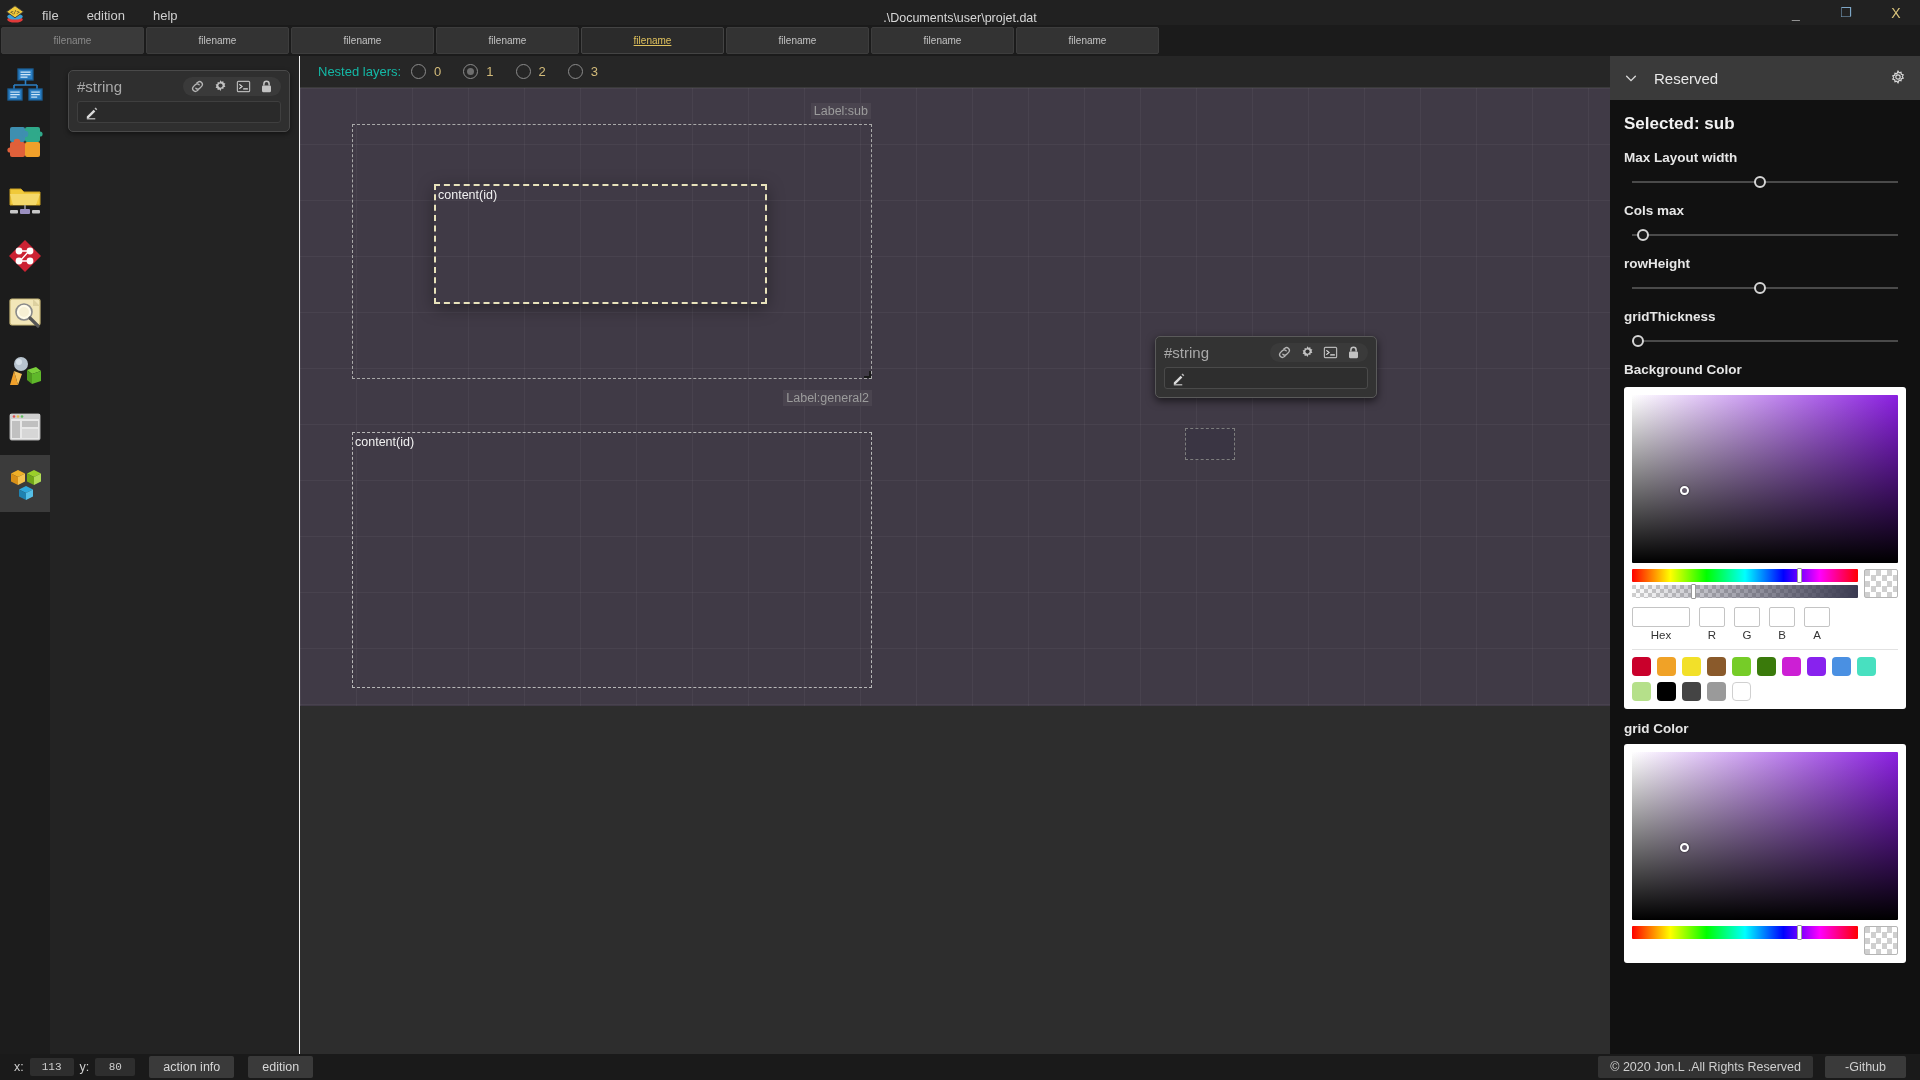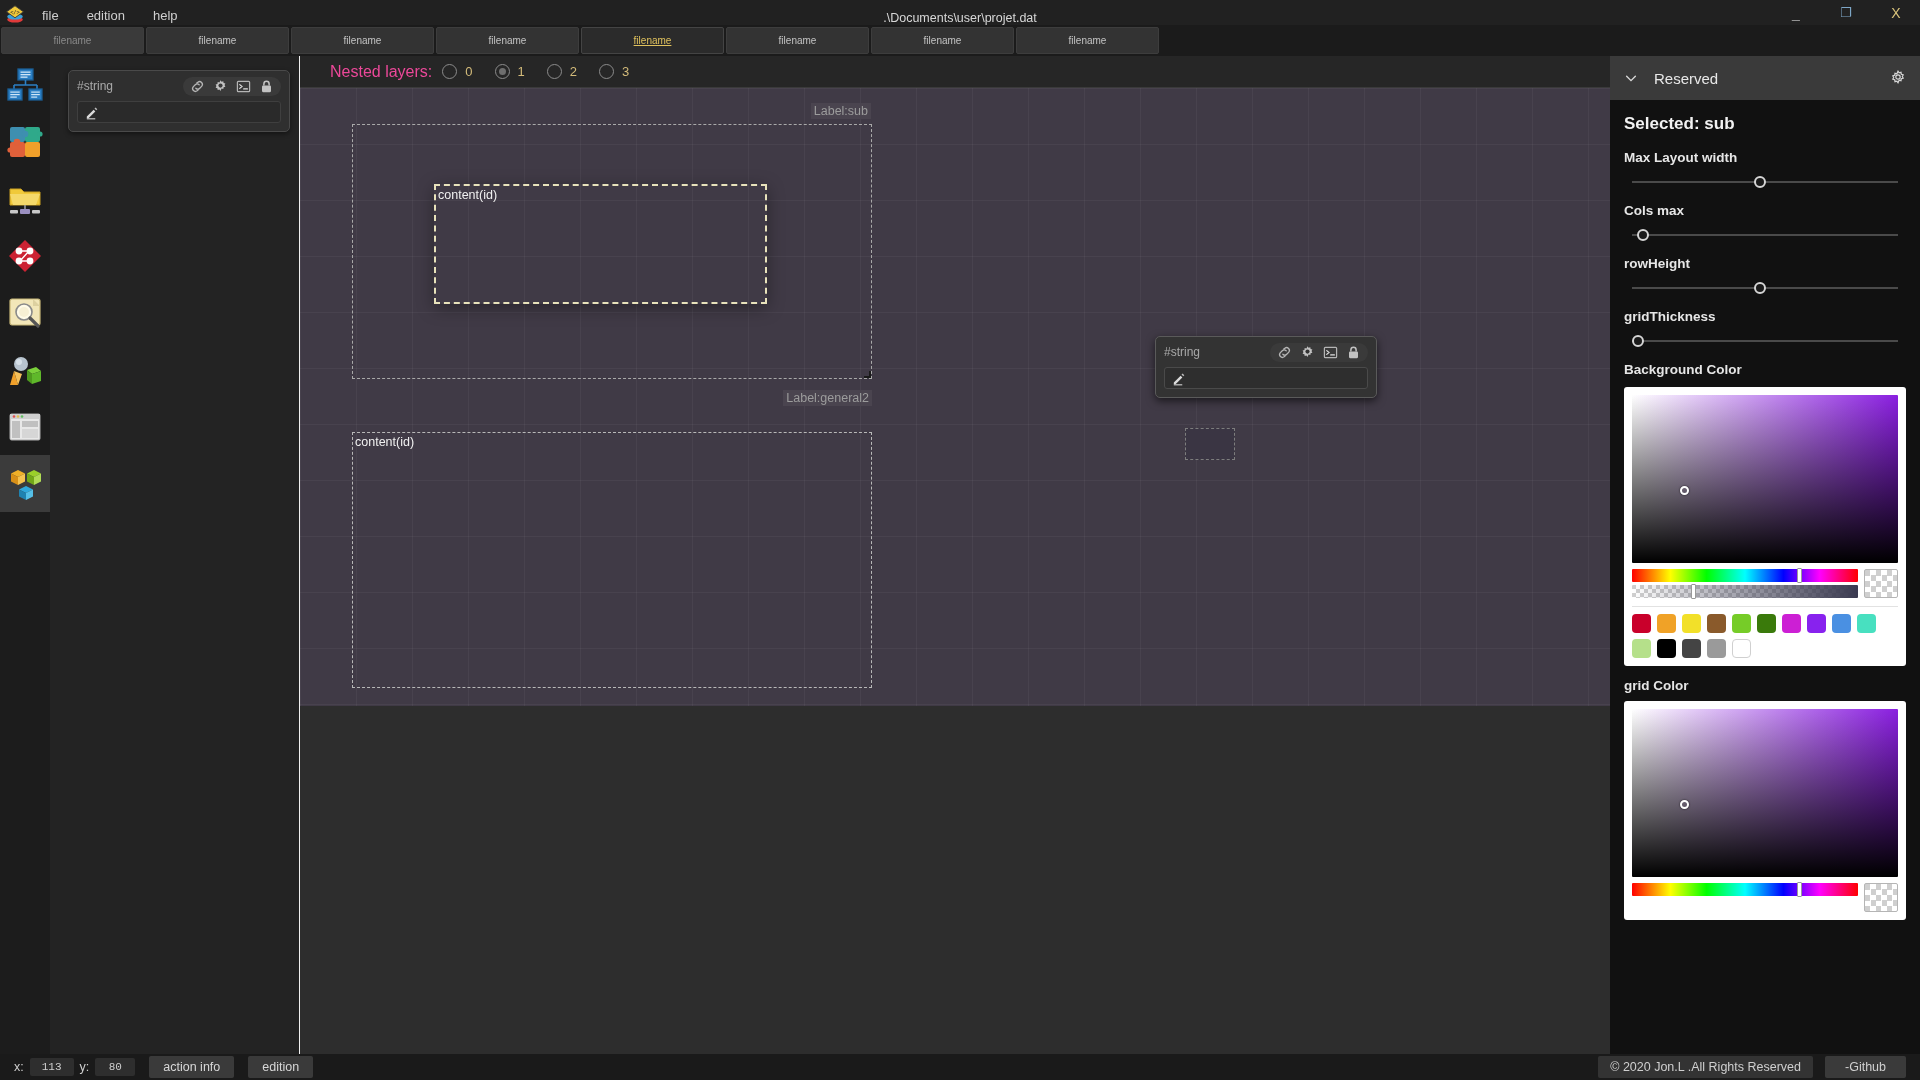--- a/index.html
+++ b/index.html
@@ -75,21 +75,21 @@
   .node-card {
     position: absolute; left: 18px; top: 14px; width: 222px; height: 62px;
     background: #2f2f2f; border: 1px solid #4a4a4a; border-radius: 5px;
     box-shadow: 0 2px 5px rgba(0,0,0,.45);
   }
   .node-card.floating {
     position: absolute; box-shadow: 0 3px 9px rgba(0,0,0,.6);
     background: #333333; border: 1px solid #5a5a5a;
   }
   .node-head { display: flex; align-items: center; height: 30px; padding: 0 8px; }
-  .node-title { font-size: 12px; color: #a9a9a9; flex: 1; }
+  .node-title { font-size: 15px; color: #a9a9a9; flex: 1; }
   .node-tools {
     display: flex; align-items: center; gap: 8px;
     background: #3a3a3a; border-radius: 12px; padding: 2px 7px;
   }
   .tool-ico { width: 15px; height: 15px; display: block; cursor: default; }
   .node-body {
     margin: 0 8px; height: 22px; border: 1px solid #3f3f3f; border-radius: 3px;
     background: #2a2a2a; display: flex; align-items: center; padding-left: 6px;
   }
   .node-card.floating .node-body { background: #2e2e2e; border-color: #4a4a4a; }
@@ -97,21 +97,21 @@
   
   .canvas-wrap {
     position: absolute; top: 56px; left: 300px; width: 1310px; height: 1000px;
     background: #2d2d2d;
   }
   .canvas-toolbar {
     position: absolute; top: 0; left: 0; width: 1310px; height: 32px;
     background: #262626; border-bottom: 1px solid #3a3a3a;
     display: flex; align-items: center; padding-left: 18px; gap: 0;
   }
-  .nested-label { font-size: 16px; color: #ec4899; margin-right: 10px; margin-left: 12px; }
+  .nested-label { font-size: 13px; color: #14b8a6; margin-right: 10px; }
   .radio-grp { display: flex; align-items: center; gap: 22px; }
   .radio-opt { display: flex; align-items: center; gap: 8px; cursor: default; }
   .radio {
     width: 15px; height: 15px; border-radius: 50%; border: 1px solid #8b8b8b;
     background: transparent; position: relative;
   }
   .radio.on::after {
     content: ""; position: absolute; left: 3px; top: 3px;
     width: 7px; height: 7px; border-radius: 50%; background: #6e6e6e;
   }
@@ -570,20 +570,42 @@
             <div class="hue-bar">
               <div class="bar-thumb" style="left:73%;"></div>
             </div>
             <div class="alpha-bar">
               <div class="bar-thumb" style="left:26%;"></div>
             </div>
           </div>
           <div class="swatch-preview"></div>
         </div>
 
+        <div class="fields-row">
+          <div class="field-col hex">
+            <input class="field-box" value="" style="">
+            <div class="field-name">Hex</div>
+          </div>
+          <div class="field-col small">
+            <input class="field-box" value="" style="">
+            <div class="field-name">R</div>
+          </div>
+          <div class="field-col small">
+            <input class="field-box" value="" style="">
+            <div class="field-name">G</div>
+          </div>
+          <div class="field-col small">
+            <input class="field-box" value="" style="">
+            <div class="field-name">B</div>
+          </div>
+          <div class="field-col small">
+            <input class="field-box" value="" style="">
+            <div class="field-name">A</div>
+          </div>
+        </div>
 
         <div class="swatch-sep"></div>
         <div class="swatch-grid" id="swatch-grid">
             <div class="swatch" style="background: rgb(201, 0, 43);"></div>
             <div class="swatch" style="background: rgb(240, 162, 39);"></div>
             <div class="swatch" style="background: rgb(242, 224, 41);"></div>
             <div class="swatch" style="background: rgb(138, 90, 43);"></div>
             <div class="swatch" style="background: rgb(118, 204, 40);"></div>
             <div class="swatch" style="background: rgb(58, 122, 11);"></div>
             <div class="swatch" style="background: rgb(204, 31, 212);"></div>

